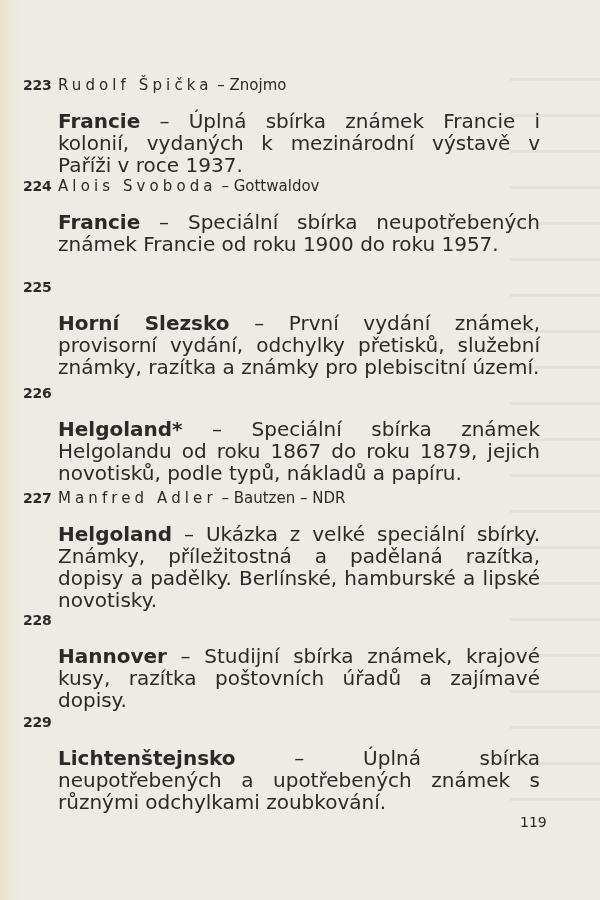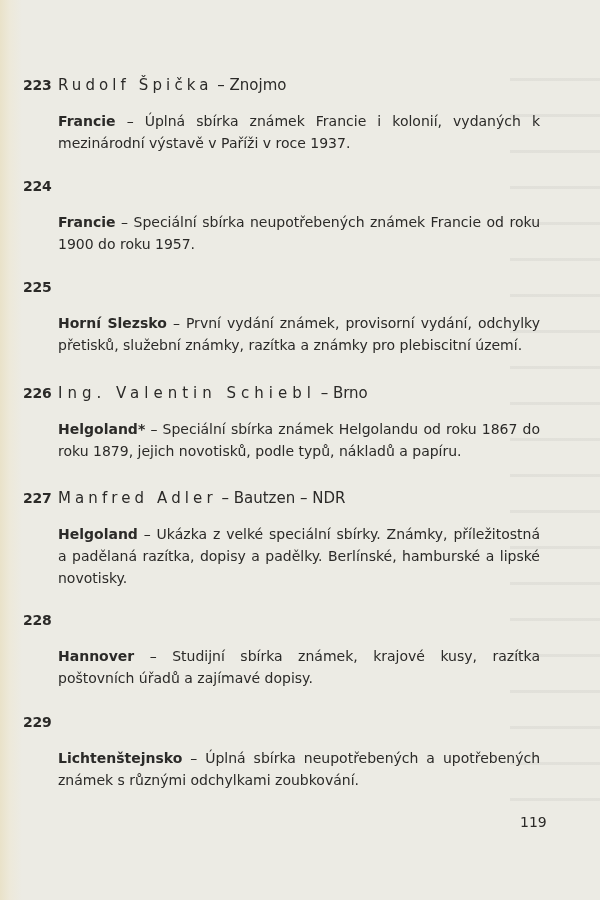--- a/index.html
+++ b/index.html
@@ -29,21 +29,21 @@
       position: absolute; left: 23px; top: 0;
       font-weight: bold; font-size: 14px; letter-spacing: -0.3px;
     }
     .entry-name {
       position: absolute; left: 58px; top: 0;
       letter-spacing: 4.1px;
     }
     .entry-place { letter-spacing: 0; }
     .entry-body {
       position: absolute; left: 58px; width: 482px;
-      font-size: 14px; line-height: 22px;
+      font-size: 20px; line-height: 22px;
       text-align: justify;
     }
     .entry-body .subject { font-weight: bold; }
     .page-number {
       position: absolute; left: 520px; top: 814px;
       font-size: 14px;
       text-align: right;
     }
   </style>
 </head>
@@ -60,39 +60,39 @@
       <span class="entry-name"><span>Rudolf Špička</span><span class="entry-place"> – Znojmo</span></span>
     </div>
     <div class="entry-body" style="top:36px">
       <span class="subject">Francie</span><span> – Úplná sbírka známek Francie i kolonií, vydaných k mezinárodní výstavě v Paříži v roce 1937.</span>
     </div>
   </div>
 
   <div class="entry" style="top:175px">
     <div class="entry-head">
       <span class="entry-num">224</span>
+      <span class="entry-name"><span>Alois Svoboda</span><span class="entry-place"> – Gottwaldov</span></span>
     </div>
     <div class="entry-body" style="top:36px">
       <span class="subject">Francie</span><span> – Speciální sbírka neupotřebených známek Francie od roku 1900 do roku 1957.</span>
     </div>
   </div>
 
   <div class="entry" style="top:276px">
     <div class="entry-head">
       <span class="entry-num">225</span>
     </div>
     <div class="entry-body" style="top:36px">
       <span class="subject">Horní Slezsko</span><span> – První vydání známek, provisorní vydání, odchylky přetisků, služební známky, razítka a známky pro plebiscitní území.</span>
     </div>
   </div>
 
   <div class="entry" style="top:382px">
     <div class="entry-head">
       <span class="entry-num">226</span>
-      <span class="entry-name" style="letter-spacing:5px"><span>Ing. Valentin Schiebl</span><span class="entry-place"> – Brno</span></span>
     </div>
     <div class="entry-body" style="top:36px">
       <span class="subject">Helgoland*</span><span> – Speciální sbírka známek Helgolandu od roku 1867 do roku 1879, jejich novotisků, podle typů, nákladů a papíru.</span>
     </div>
   </div>
 
   <div class="entry" style="top:487px">
     <div class="entry-head">
       <span class="entry-num">227</span>
       <span class="entry-name"><span>Manfred Adler</span><span class="entry-place"> – Bautzen – NDR</span></span>

